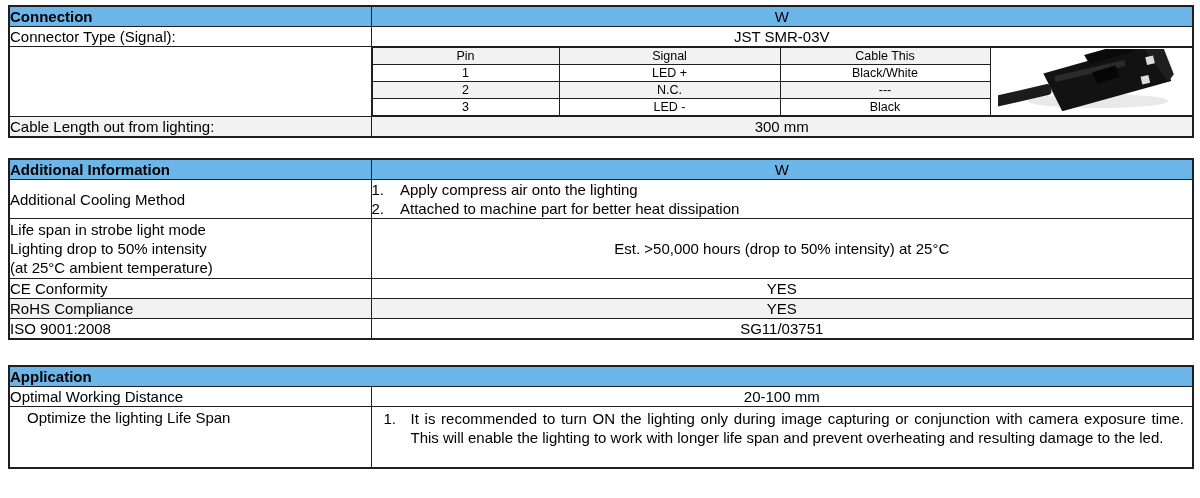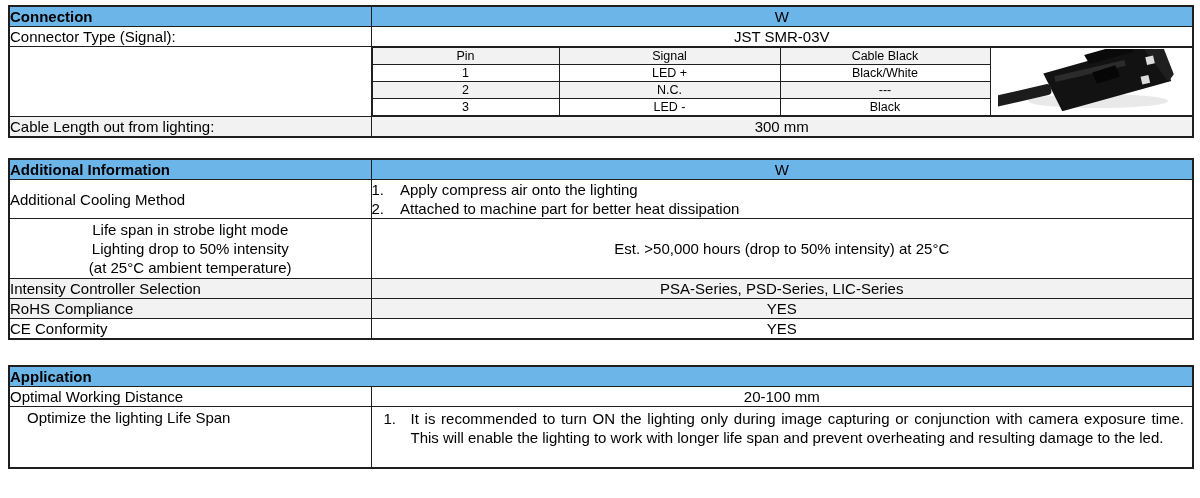--- a/index.html
+++ b/index.html
@@ -82,21 +82,21 @@
   .hang .num { flex: 0 0 27px; }
   .hang .txt { flex: 1; text-align: justify; }
 
   td.top { vertical-align: top; }
   td.top .pad-top { padding-top: 1px; margin-left: 17px; }
 
   
   tr.h19 td { height: 19px; }
   tr.h20 td { height: 20px; }
   tr.h39 td { height: 39px; }
-  tr.h60 td { height: 60px; text-align: center; }
+  tr.h60 td { height: 60px; }
   tr.h61 td { height: 61px; }
 </style>
 </head>
 <body>
 
 <div class="page">
 
   <table class="spec">
     <colgroup>
         <col class="c-label">
@@ -118,21 +118,21 @@
           <colgroup>
                 <col class="p-pin">
                 <col class="p-sig">
                 <col class="p-col">
                 <col class="p-img">
               </colgroup>
           <tbody>
                 <tr class="alt">
             <td>Pin</td>
             <td>Signal</td>
-            <td>Cable Black</td>
+            <td>Cable This</td>
             <td class="img-cell" rowspan="4">
               <svg width="186" height="62" viewBox="0 0 186 62" aria-hidden="true">
                 <ellipse cx="100" cy="52" rx="70" ry="7" fill="#e9e9e9"></ellipse>
                 <g transform="rotate(-13 93 31)">
                   <rect x="-10" y="25" width="62" height="11" rx="4" fill="#1c1c1c"></rect>
                   <path d="M48 14 L150 9 L166 13 L171 50 L58 55 Z" fill="#121212"></path>
                   <path d="M92 5 L138 3 L141 13 L95 15 Z" fill="#0a0a0a"></path>
                   <path d="M150 9 L171 17 L175 44 L168 50 Z" fill="#1f1f1f"></path>
                   <rect x="58" y="19" width="72" height="6" fill="#2b2b2b"></rect>
                   <path d="M96 24 L120 22 L122 34 L98 36 Z" fill="#060606"></path>
@@ -188,31 +188,31 @@
       </td>
     </tr>
     <tr class="h60">
       <td class="lbl">
         <div class="mline">Life span in strobe light mode</div>
         <div class="mline">Lighting drop to 50% intensity</div>
         <div class="mline">(at 25°C ambient temperature)</div>
       </td>
       <td class="val">Est. &gt;50,000 hours (drop to 50% intensity) at 25°C</td>
     </tr>
-    <tr class="h20 alt">
-      <td class="lbl">Intensity Controller Selection</td>
-      <td class="val">PSA-Series, PSD-Series, LIC-Series</td>
+    <tr class="h19">
+      <td class="lbl">CE Conformity</td>
+      <td class="val">YES</td>
     </tr>
     <tr class="h19 alt">
       <td class="lbl">RoHS Compliance</td>
       <td class="val">YES</td>
     </tr>
     <tr class="h19">
-      <td class="lbl">CE Conformity</td>
-      <td class="val">YES</td>
+      <td class="lbl">ISO 9001:2008</td>
+      <td class="val">SG11/03751</td>
     </tr>
   </tbody>
     </table>
 
   <div class="gap25"></div>
 
   <table class="spec">
     <colgroup>
         <col class="c-label">
         <col class="c-value">

